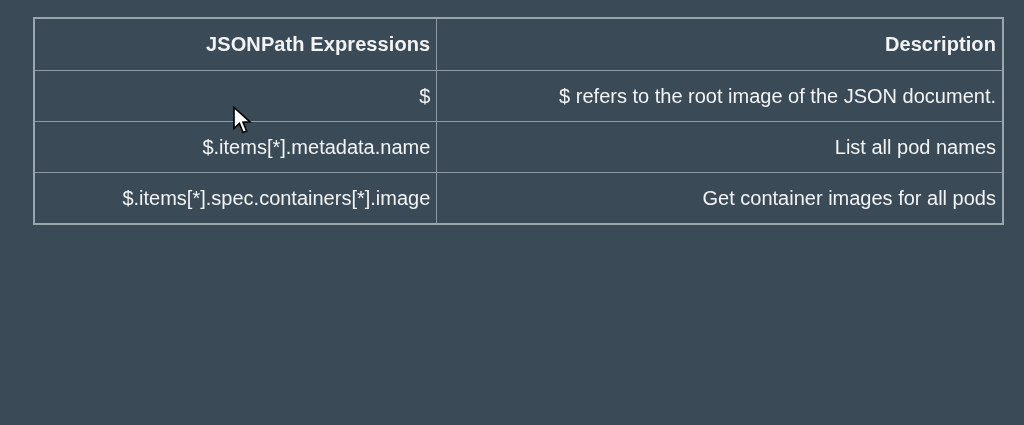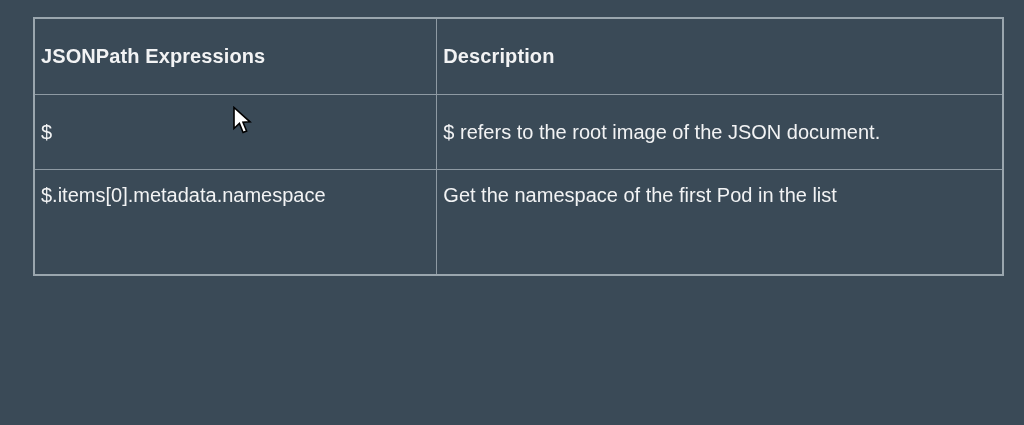--- a/index.html
+++ b/index.html
@@ -29,24 +29,24 @@
     background: #3a4a57;
     table-layout: fixed;
   }
   table.jsonpath-table col.col-expr { width: 402px; }
   table.jsonpath-table col.col-desc { width: 565px; }
 
   table.jsonpath-table th,
   table.jsonpath-table td {
     border: 1px solid #8e9aa3;
     color: #f2f3f4;
-    text-align: left;
+    text-align: right;
     font-size: 20px;
     line-height: 23px;
-    padding: 12px 6px;
+    padding: 0 6px;
     font-weight: normal;
     white-space: nowrap;
     overflow: hidden;
   }
   table.jsonpath-table th {
     font-weight: bold;
     height: 51px;
     vertical-align: middle;
     letter-spacing: 0.1px;
   }
@@ -89,23 +89,27 @@
       <tr>
         <th>JSONPath Expressions</th>
         <th>Description</th>
       </tr>
     </thead>
     <tbody>
       <tr class="row-normal">
         <td>$</td>
         <td>$ refers to the root image of the JSON document.</td>
       </tr>
-      <tr class="row-tall">
-        <td>$.items[0].metadata.namespace</td>
-        <td>Get the namespace of the first Pod in the list</td>
+      <tr class="row-normal">
+        <td>$.items[*].metadata.name</td>
+        <td>List all pod names</td>
+      </tr>
+      <tr class="row-normal">
+        <td>$.items[*].spec.containers[*].image</td>
+        <td>Get container images for all pods</td>
       </tr>
     </tbody>
   </table>
 
   <div id="cursor">
     <svg width="22" height="30" viewBox="0 0 22 30" xmlns="http://www.w3.org/2000/svg">
       <path d="M3 1.5 L3 22.5 L8.4 17.4 L12.1 26.5 L15.6 25.0 L12.0 16.2 L19.0 15.9 Z" fill="#ffffff" stroke="#000000" stroke-width="1.6" stroke-linejoin="miter"></path>
     </svg>
   </div>
 

